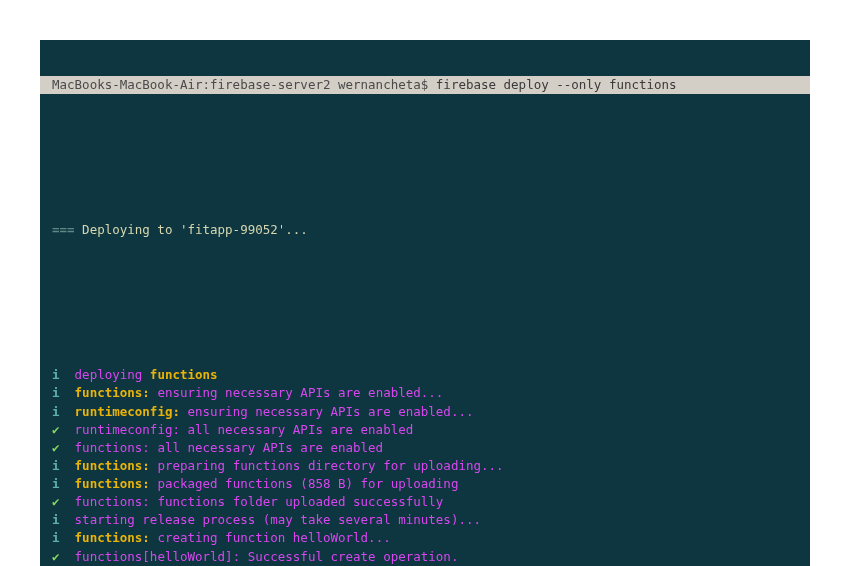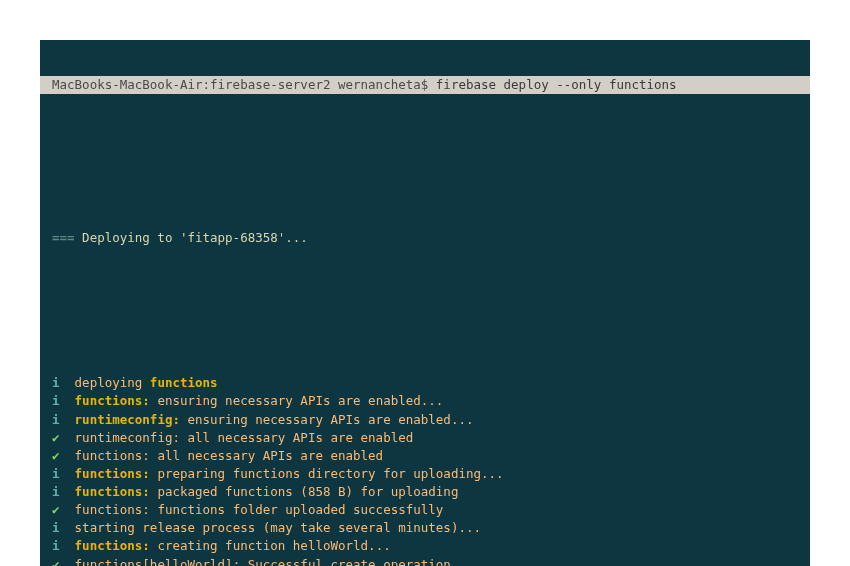--- a/index.html
+++ b/index.html
@@ -22,21 +22,21 @@
       font-size: 12.5px;
       line-height: 1.45;
       color: #87afaf;
       white-space: pre-wrap;
       word-wrap: break-word;
     }
     .prompt-line {
       background: #d3cfc7;
       color: #2a2a2a;
       padding: 0 2px;
-      margin: -10px -12px 8px -12px;
+      margin: -10px -12px 0 -12px;
       padding-left: 12px;
       padding-right: 12px;
     }
     .prompt-path {
       color: #4a4a4a;
     }
     .prompt-cmd {
       color: #3a3a3a;
     }
     .line {
@@ -48,42 +48,42 @@
     }
     .sym-i {
       color: #5fafaf;
       font-weight: bold;
     }
     .sym-check {
       color: #87d75f;
       font-weight: bold;
     }
     .txt-dim {
-      color: #fdba74;
+      color: #d946ef;
     }
     .txt-bold {
       color: #eab308;
       font-weight: bold;
     }
     .txt-white {
       color: #d7d7af;
     }
     .spacer {
       height: 1.45em;
     }
   </style>
 </head>
 <body>
 
 <div class="terminal">
   <div class="prompt-line"><span class="prompt-path">MacBooks-MacBook-Air:</span><span class="prompt-path">firebase-server2</span><span class="prompt-path"> wernancheta$ </span><span class="prompt-cmd">firebase deploy --only functions</span></div>
 
   <div class="spacer"></div>
 
-  <div class="line"><span class="sym-equals">===</span> <span class="txt-white">Deploying to 'fitapp-68358'...</span></div>
+  <div class="line"><span class="sym-equals">===</span> <span class="txt-white">Deploying to 'fitapp-99052'...</span></div>
 
   <div class="spacer"></div>
 
   <div id="log-lines"><div class="line"><span class="sym-i">i</span>  <span class="txt-dim">deploying </span><span class="txt-bold">functions</span></div><div class="line"><span class="sym-i">i</span>  <span class="txt-bold">functions:</span><span class="txt-dim"> ensuring necessary APIs are enabled...</span></div><div class="line"><span class="sym-i">i</span>  <span class="txt-bold">runtimeconfig:</span><span class="txt-dim"> ensuring necessary APIs are enabled...</span></div><div class="line"><span class="sym-check">✔</span>  <span class="txt-dim">runtimeconfig: all necessary APIs are enabled</span></div><div class="line"><span class="sym-check">✔</span>  <span class="txt-dim">functions: all necessary APIs are enabled</span></div><div class="line"><span class="sym-i">i</span>  <span class="txt-bold">functions:</span><span class="txt-dim"> preparing functions directory for uploading...</span></div><div class="line"><span class="sym-i">i</span>  <span class="txt-bold">functions:</span><span class="txt-dim"> packaged functions (858 B) for uploading</span></div><div class="line"><span class="sym-check">✔</span>  <span class="txt-dim">functions: functions folder uploaded successfully</span></div><div class="line"><span class="sym-i">i</span>  <span class="txt-dim">starting release process (may take several minutes)...</span></div><div class="line"><span class="sym-i">i</span>  <span class="txt-bold">functions:</span><span class="txt-dim"> creating function helloWorld...</span></div><div class="line"><span class="sym-check">✔</span>  <span class="txt-dim">functions[helloWorld]: Successful create operation.</span></div></div>
 
   
 
   
 
   

